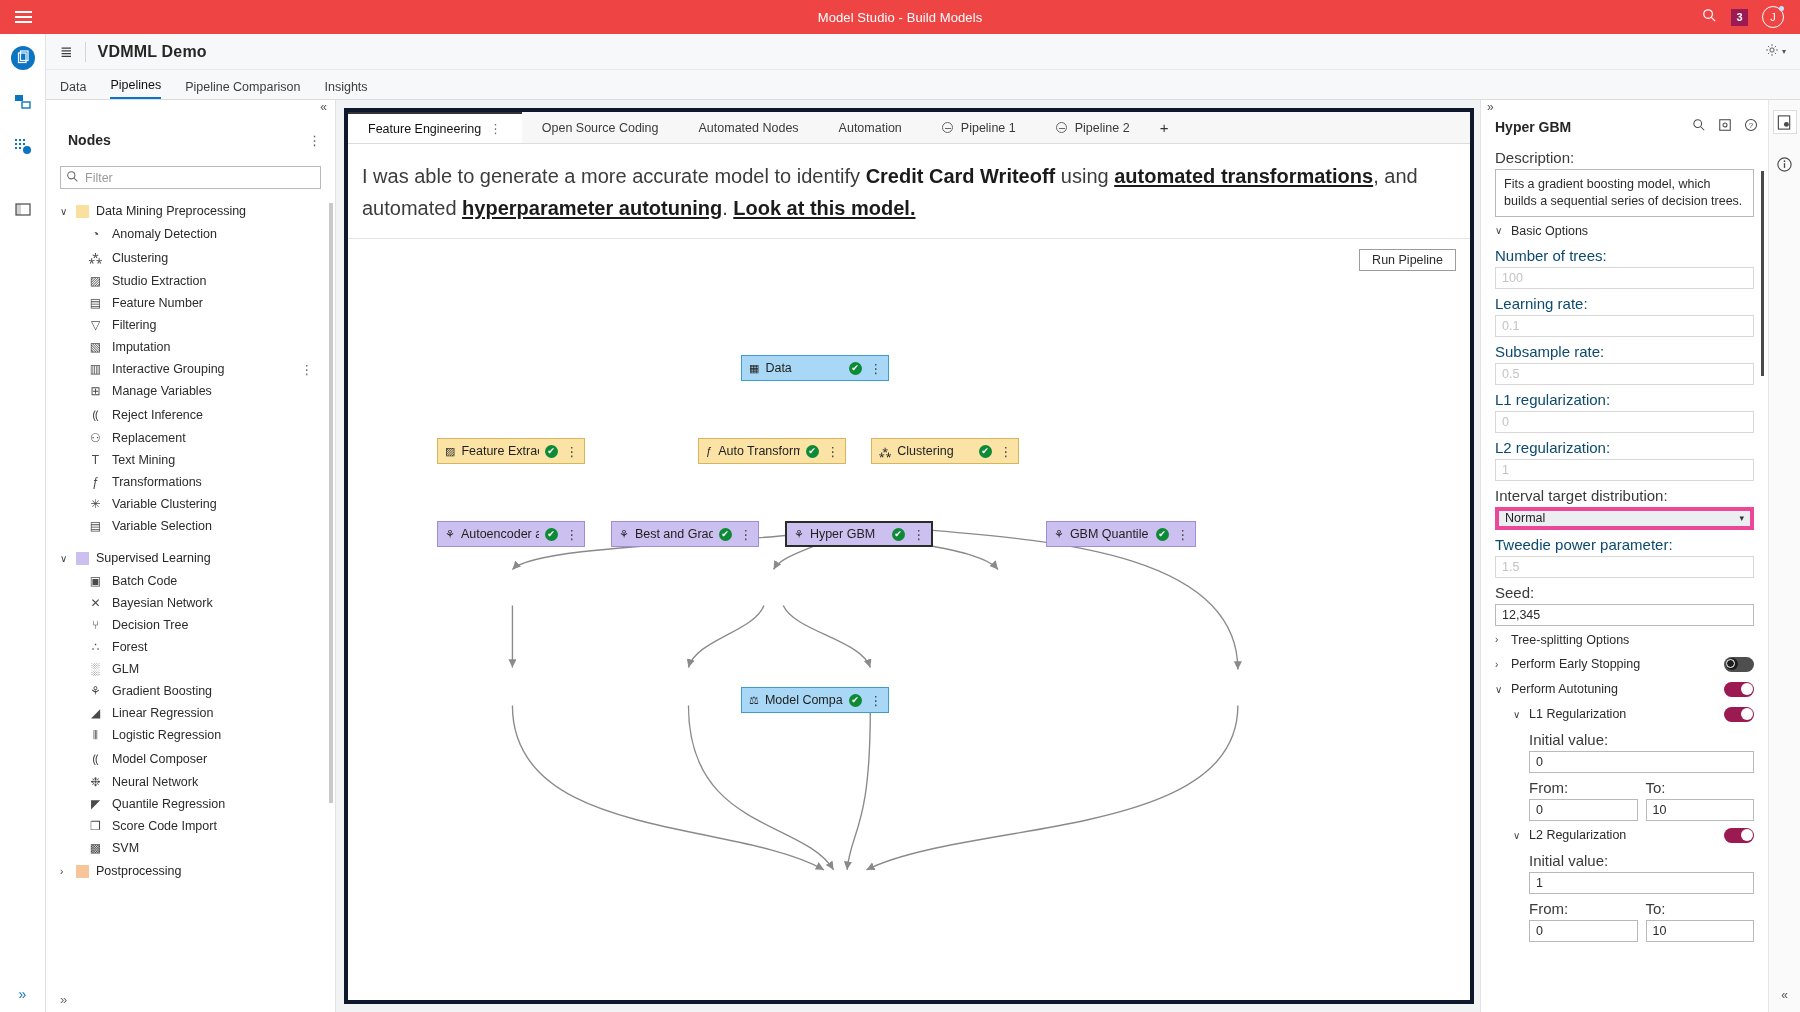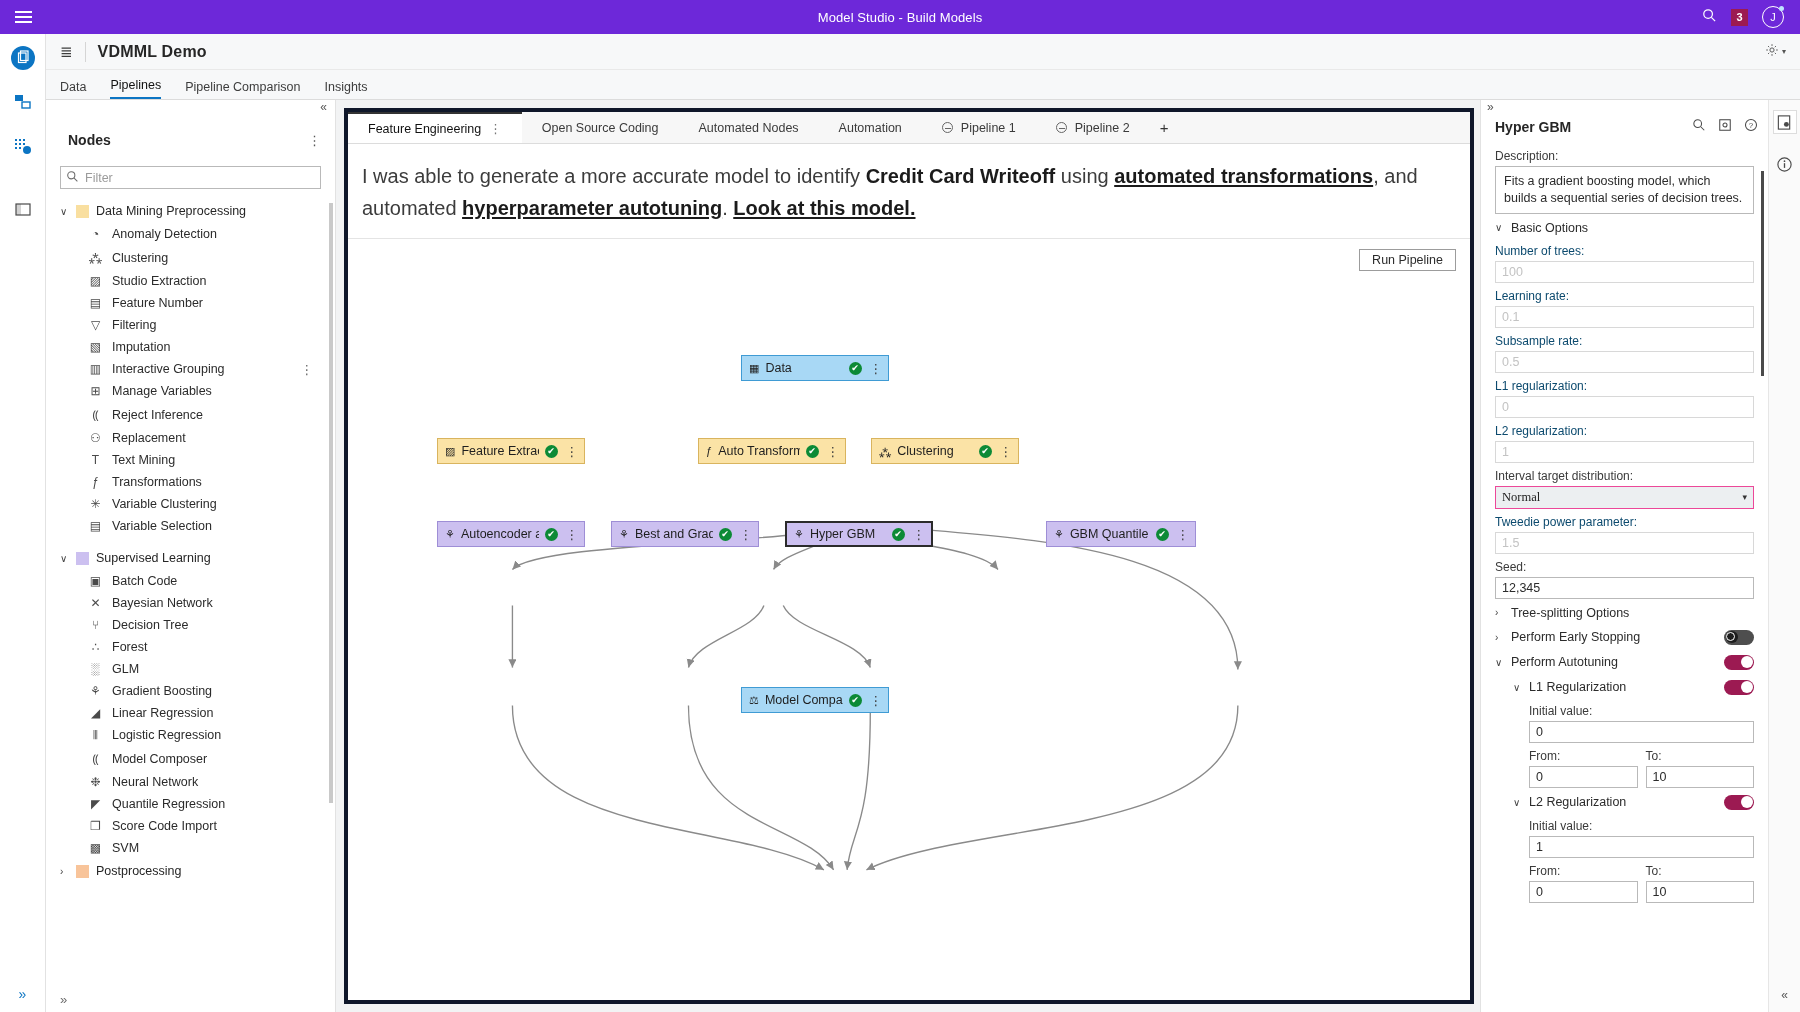--- a/index.html
+++ b/index.html
@@ -5,21 +5,21 @@
   * { box-sizing: border-box; }
   html, body { margin:0; padding:0; }
   body {
     width:1800px; height:1012px; overflow:hidden;
     font-family:"Liberation Sans", sans-serif;
     font-size:13px; color:#262626; background:#fff;
   }
 
   
   .topbar{
-    height:34px; background:#6d28d9; color:#fff;
+    height:34px; background:#ef4444; color:#fff;
     display:flex; align-items:center; position:relative;
   }
   .hamburger{ width:46px; display:flex; flex-direction:column; align-items:center; justify-content:center; gap:3px; cursor:pointer; }
   .hamburger i{ display:block; width:17px; height:2px; background:#fff; }
   .topbar-title{
     position:absolute; left:0; right:0; text-align:center;
     font-size:13px; letter-spacing:.1px; pointer-events:none;
   }
   .topbar-right{ margin-left:auto; display:flex; align-items:center; gap:14px; padding-right:16px; position:relative; z-index:2;}
   .badge-count{
@@ -138,33 +138,33 @@
   .pnode .ic{ flex:none; font-size:11px; color:#222; }
 
   
   .propwrap{ width:288px; background:#fff; border-left:1px solid #e2e2e2; display:flex; flex-direction:column; min-height:0;}
   .prop-collapse{ height:18px; color:#555; font-size:12px; padding-left:6px; }
   .prop-hdr{ display:flex; align-items:center; padding:0 10px 8px 14px; }
   .prop-hdr h3{ font-size:14px; font-weight:bold; margin:0; }
   .prop-hdr .acts{ margin-left:auto; display:flex; gap:12px; color:#4a4a4a; }
   .prop-body{ flex:1; overflow:hidden; padding:0 14px 0 14px; position:relative; }
   .pb-scroll{ position:absolute; right:4px; top:28px; width:3px; height:205px; background:#4a4a4a; }
-  .lbl{ font-size:12px; color:#3a3a3a; margin:6px 0 3px 0; }
+  .lbl{ font-size:15px; color:#3a3a3a; margin:6px 0 3px 0; }
   .lbl.dis{ color:#0c4a6e; }
   .txtbox{
     border:1px solid #b9b9b9; padding:6px 8px; font-size:12.5px; line-height:1.35; color:#2b2b2b;
   }
   .inp{
     width:100%; height:22px; border:1px solid #b9b9b9; background:#fff;
     font-family:inherit; font-size:12.5px; color:#2b2b2b; padding:0 6px; outline:none;
   }
   .inp.dis{ color:#c3c3c3; border-color:#d8d8d8; }
   .selbox{
-    width:100%; height:23px; border:1px solid #ec4899; background:#eceff1;
-    display:flex; align-items:center; padding:0 6px; font-size:12.5px; color:#222;font-family:Liberation Serif, serif;
+    width:100%; height:23px; border:4px solid #ec4899; background:#eceff1;
+    display:flex; align-items:center; padding:0 6px; font-size:12.5px; color:#222;
   }
   .selbox .cv{ margin-left:auto; font-size:9px; color:#333; }
   .secrow{ display:flex; align-items:center; gap:7px; padding:7px 0 3px 0; font-size:12.5px; color:#2b2b2b; cursor:pointer;}
   .secrow .chev{ width:9px; font-size:10px; color:#444; }
   .secrow.ind1{ padding-left:18px; }
   .tog{ margin-left:auto; width:30px;height:15px;border-radius:8px;position:relative;flex:none; }
   .tog.on{ background:#9c1a52; }
   .tog.off{ background:#4e4e4e; }
   .tog .knob{ position:absolute;top:1.5px;width:12px;height:12px;border-radius:50%;background:#fff; }
   .tog.on .knob{ right:1.5px; }

